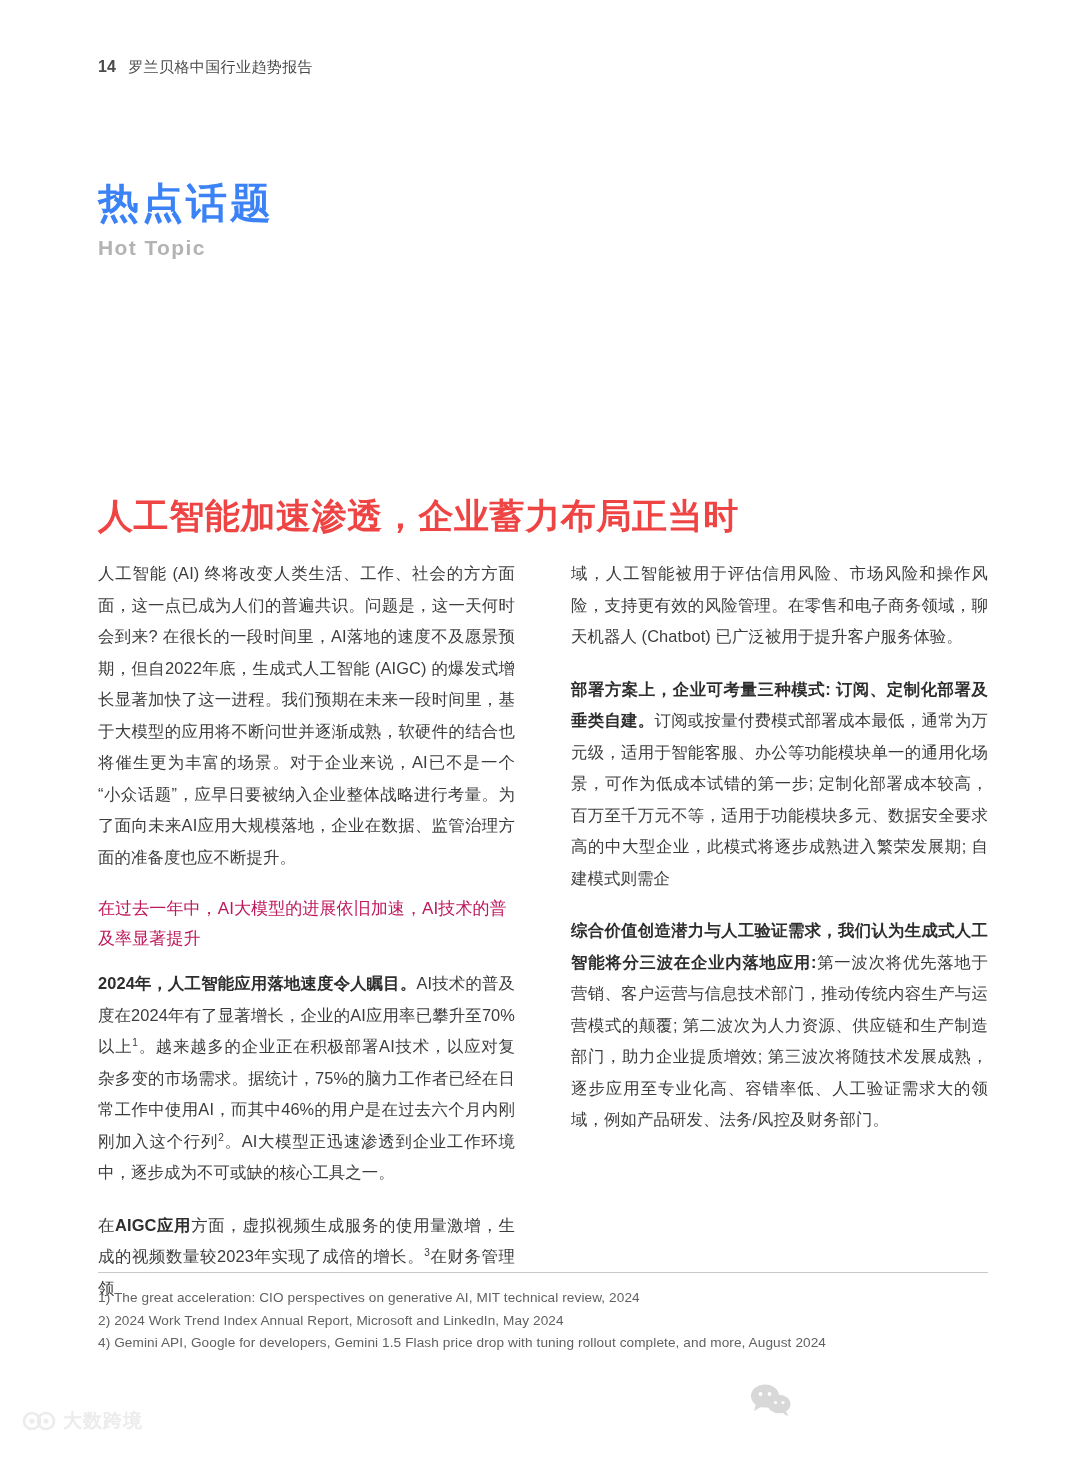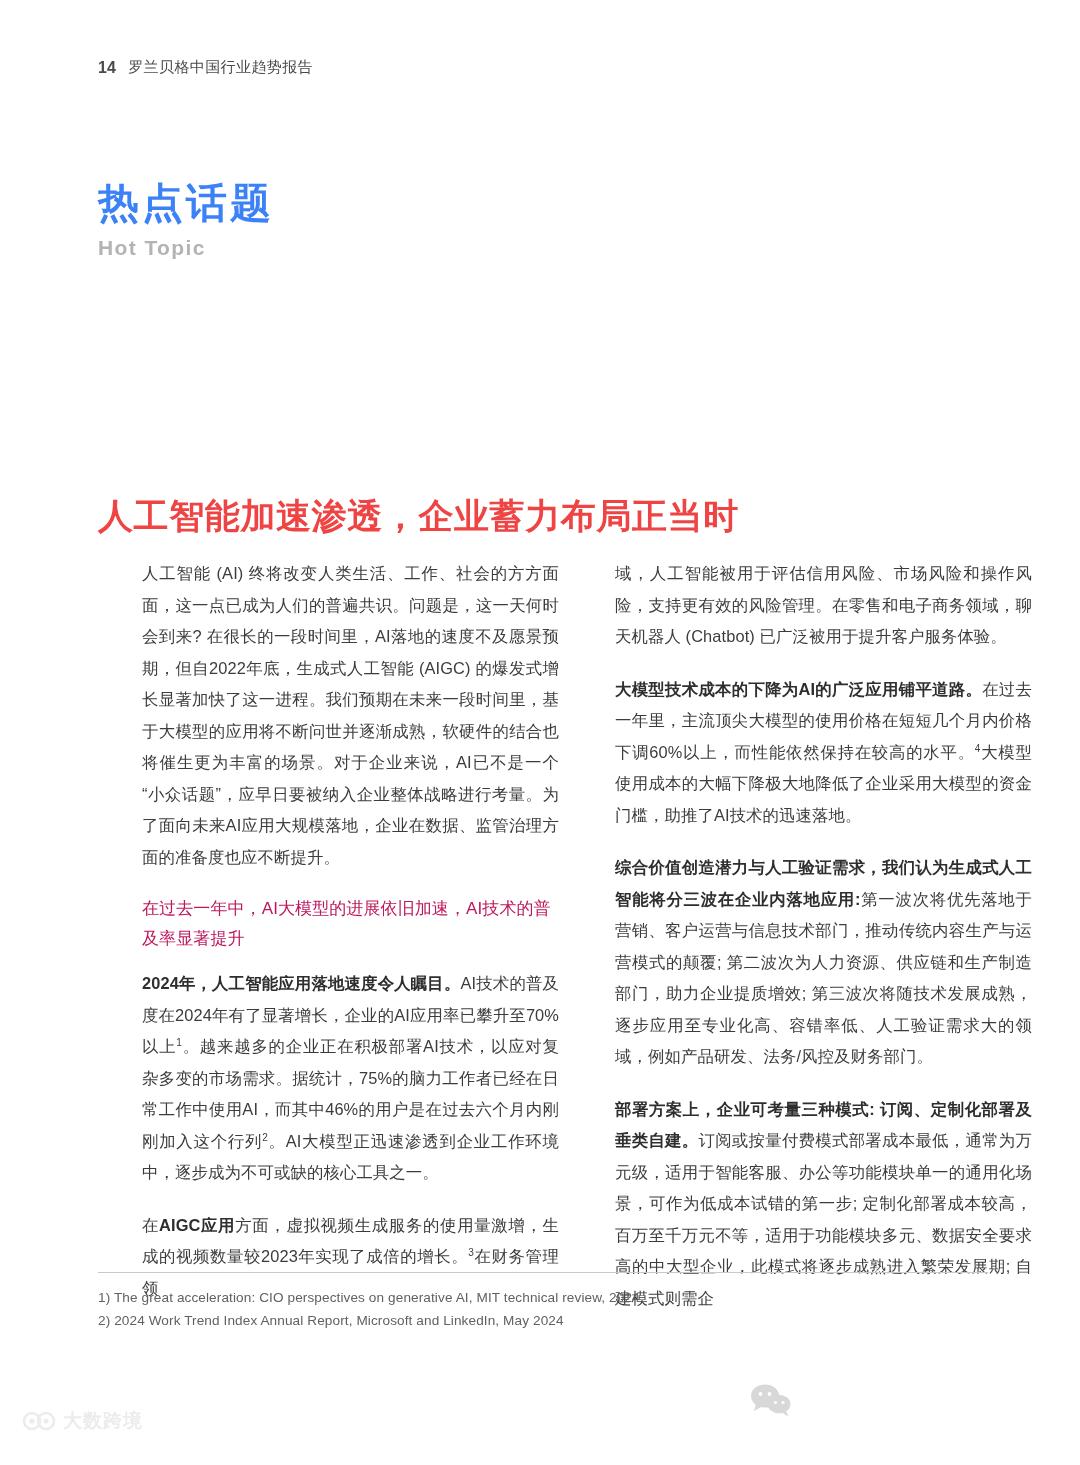--- a/index.html
+++ b/index.html
@@ -15,21 +15,21 @@
     color: #3a3a3a;
     overflow: hidden;
   }
 
   
   .page-header {
     position: absolute;
     top: 58px;
     left: 98px;
     display: flex;
-    align-items: center;
+    align-items: flex-start;
     gap: 12px;
   }
   .page-number {
     font-size: 16px;
     font-weight: bold;
     color: #4a4a4a;
     letter-spacing: 0.2px;
   }
   .header-title {
     font-size: 15px;
@@ -72,21 +72,20 @@
   }
 
   
   .columns {
     position: absolute;
     top: 558px;
     left: 98px;
     width: 890px;
     display: flex;
     gap: 56px;
-    margin-left: 44px;
   }
   .column {
     width: 417px;
   }
   .para {
     font-size: 16.4px;
     line-height: 31.5px;
     color: #3c3c3c;
     margin: 0 0 21px 0;
     text-align: justify;
@@ -186,32 +185,32 @@
     <p class="subhead">在过去一年中，AI大模型的进展依旧加速，AI技术的普及率显著提升</p>
 
     <p class="para"><b>2024年，人工智能应用落地速度令人瞩目。</b><span>AI技术的普及度在2024年有了显著增长，企业的AI应用率已攀升至70%以上</span><sup>1</sup><span>。越来越多的企业正在积极部署AI技术，以应对复杂多变的市场需求。据统计，75%的脑力工作者已经在日常工作中使用AI，而其中46%的用户是在过去六个月内刚刚加入这个行列</span><sup>2</sup><span>。AI大模型正迅速渗透到企业工作环境中，逐步成为不可或缺的核心工具之一。</span></p>
 
     <p class="para"><span>在</span><b>AIGC应用</b><span>方面，虚拟视频生成服务的使用量激增，生成的视频数量较2023年实现了成倍的增长。</span><sup>3</sup><span>在财务管理领</span></p>
   </div>
 
   <div class="column">
     <p class="para">域，人工智能被用于评估信用风险、市场风险和操作风险，支持更有效的风险管理。在零售和电子商务领域，聊天机器人 (Chatbot) 已广泛被用于提升客户服务体验。</p>
 
-    <p class="para"><b>大模型技术成本的下降为AI的广泛应用铺平道路。</b><span>在过去一年里，主流顶尖大模型的使用价格在短短几个月内价格下调60%以上，而性能依然保持在较高的水平。</span><sup>4</sup><span>大模型使用成本的大幅下降极大地降低了企业采用大模型的资金门槛，助推了AI技术的迅速落地。</span></p>
+
+    <p class="para"><b>部署方案上，企业可考量三种模式: 订阅、定制化部署及垂类自建。</b><span>订阅或按量付费模式部署成本最低，通常为万元级，适用于智能客服、办公等功能模块单一的通用化场景，可作为低成本试错的第一步; 定制化部署成本较高，百万至千万元不等，适用于功能模块多元、数据安全要求高的中大型企业，此模式将逐步成熟进入繁荣发展期; 自建模式则需企</span></p>
 
     <p class="para"><b>综合价值创造潜力与人工验证需求，我们认为生成式人工智能将分三波在企业内落地应用:</b><span>第一波次将优先落地于营销、客户运营与信息技术部门，推动传统内容生产与运营模式的颠覆; 第二波次为人力资源、供应链和生产制造部门，助力企业提质增效; 第三波次将随技术发展成熟，逐步应用至专业化高、容错率低、人工验证需求大的领域，例如产品研发、法务/风控及财务部门。</span></p>
-
-    <p class="para"><b>部署方案上，企业可考量三种模式: 订阅、定制化部署及垂类自建。</b><span>订阅或按量付费模式部署成本最低，通常为万元级，适用于智能客服、办公等功能模块单一的通用化场景，可作为低成本试错的第一步; 定制化部署成本较高，百万至千万元不等，适用于功能模块多元、数据安全要求高的中大型企业，此模式将逐步成熟进入繁荣发展期; 自建模式则需企</span></p>
   </div>
 </div>
 
 <div class="footnote-rule"></div>
 <div class="footnotes">
   <div class="footnote">1) The great acceleration: CIO perspectives on generative AI, MIT technical review, 2024</div>
   <div class="footnote">2) 2024 Work Trend Index Annual Report, Microsoft and LinkedIn, May 2024</div>
+  <div class="footnote">4) Gemini API, Google for developers, Gemini 1.5 Flash price drop with tuning rollout complete, and more, August 2024</div>
 </div>
 
 <div class="watermark-wechat">
   <span>
     <svg class="wechat-glyph" width="42" height="34" viewBox="0 0 42 34" aria-hidden="true">
       <ellipse cx="15" cy="13" rx="14" ry="11.5" fill="#d8d8d8"></ellipse>
       <path d="M6 21 L4 28 L11 24 Z" fill="#d8d8d8"></path>
       <circle cx="10.5" cy="11" r="1.9" fill="#ffffff"></circle>
       <circle cx="19.5" cy="11" r="1.9" fill="#ffffff"></circle>
       <ellipse cx="29" cy="21" rx="11.5" ry="9.3" fill="#d8d8d8"></ellipse>

